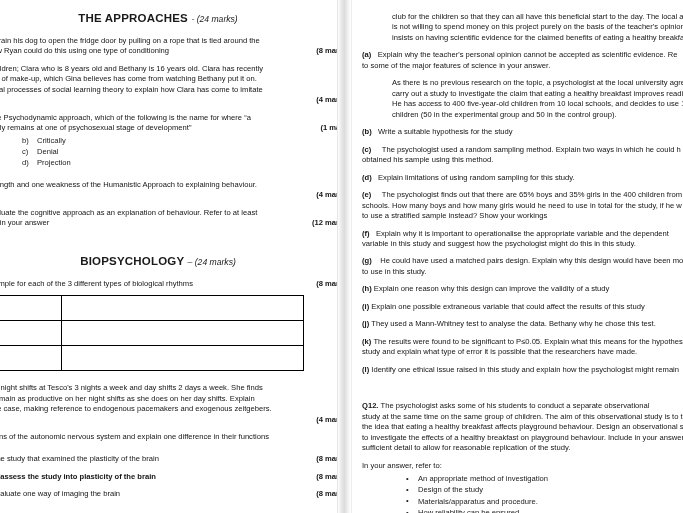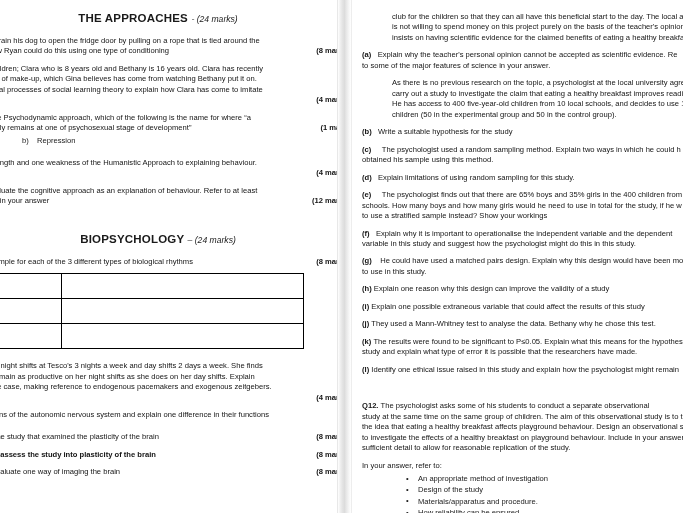--- a/index.html
+++ b/index.html
@@ -191,21 +191,23 @@
           </div>
       </div>
 
       <div class="spacer-s"></div>
 
       <div class="q clearfix">
         <div>ding to the Psychodynamic approach, which of the following is the name for where “a</div>
         <div><span>consciously remains at one of psychosexual stage of development”</span><span class="mk-right">(1 mark)</span></div>
       </div>
       <ol class="alpha">
-        <li><span class="lbl">b)</span><span>Repression</span></li>
+        <li><span class="lbl">b)</span><span>Critically</span></li>
+        <li><span class="lbl">c)</span><span>Denial</span></li>
+        <li><span class="lbl">d)</span><span>Projection</span></li>
       </ol>
 
       <div class="spacer-m"></div>
 
       <div class="q clearfix">
         <div>e one strength and one weakness of the Humanistic Approach to explaining behaviour.</div>
         <div>
             <span class="mk-right">(4 marks)</span>
           </div>
       </div>
@@ -339,21 +341,21 @@
 
       <div class="q">
         <div><span class="mk">(e)</span>&nbsp;&nbsp;&nbsp;&nbsp;&nbsp;<span>The psychologist finds out that there are 65% boys and 35% girls in the 400 children from</span></div>
         <div>schools.   How many boys and how many girls would he need to use in total for the study, if he w</div>
         <div>to use a stratified sample instead? Show your workings</div>
       </div>
 
       <div class="spacer-s"></div>
 
       <div class="q">
-        <div><span class="mk">(f)</span>&nbsp;&nbsp;&nbsp;<span>Explain why it is important to operationalise the independent variable and the dependent</span></div>
+        <div><span class="mk">(f)</span>&nbsp;&nbsp;&nbsp;<span>Explain why it is important to operationalise the appropriate variable and the dependent</span></div>
         <div>variable in this study and suggest how the psychologist might do this in this study.</div>
       </div>
 
       <div class="spacer-s"></div>
 
       <div class="q">
         <div><span class="mk">(g)</span>&nbsp;&nbsp;&nbsp;&nbsp;<span>He could have used a matched pairs design. Explain why this design would have been mo</span></div>
         <div>to use in this study.</div>
       </div>
 

